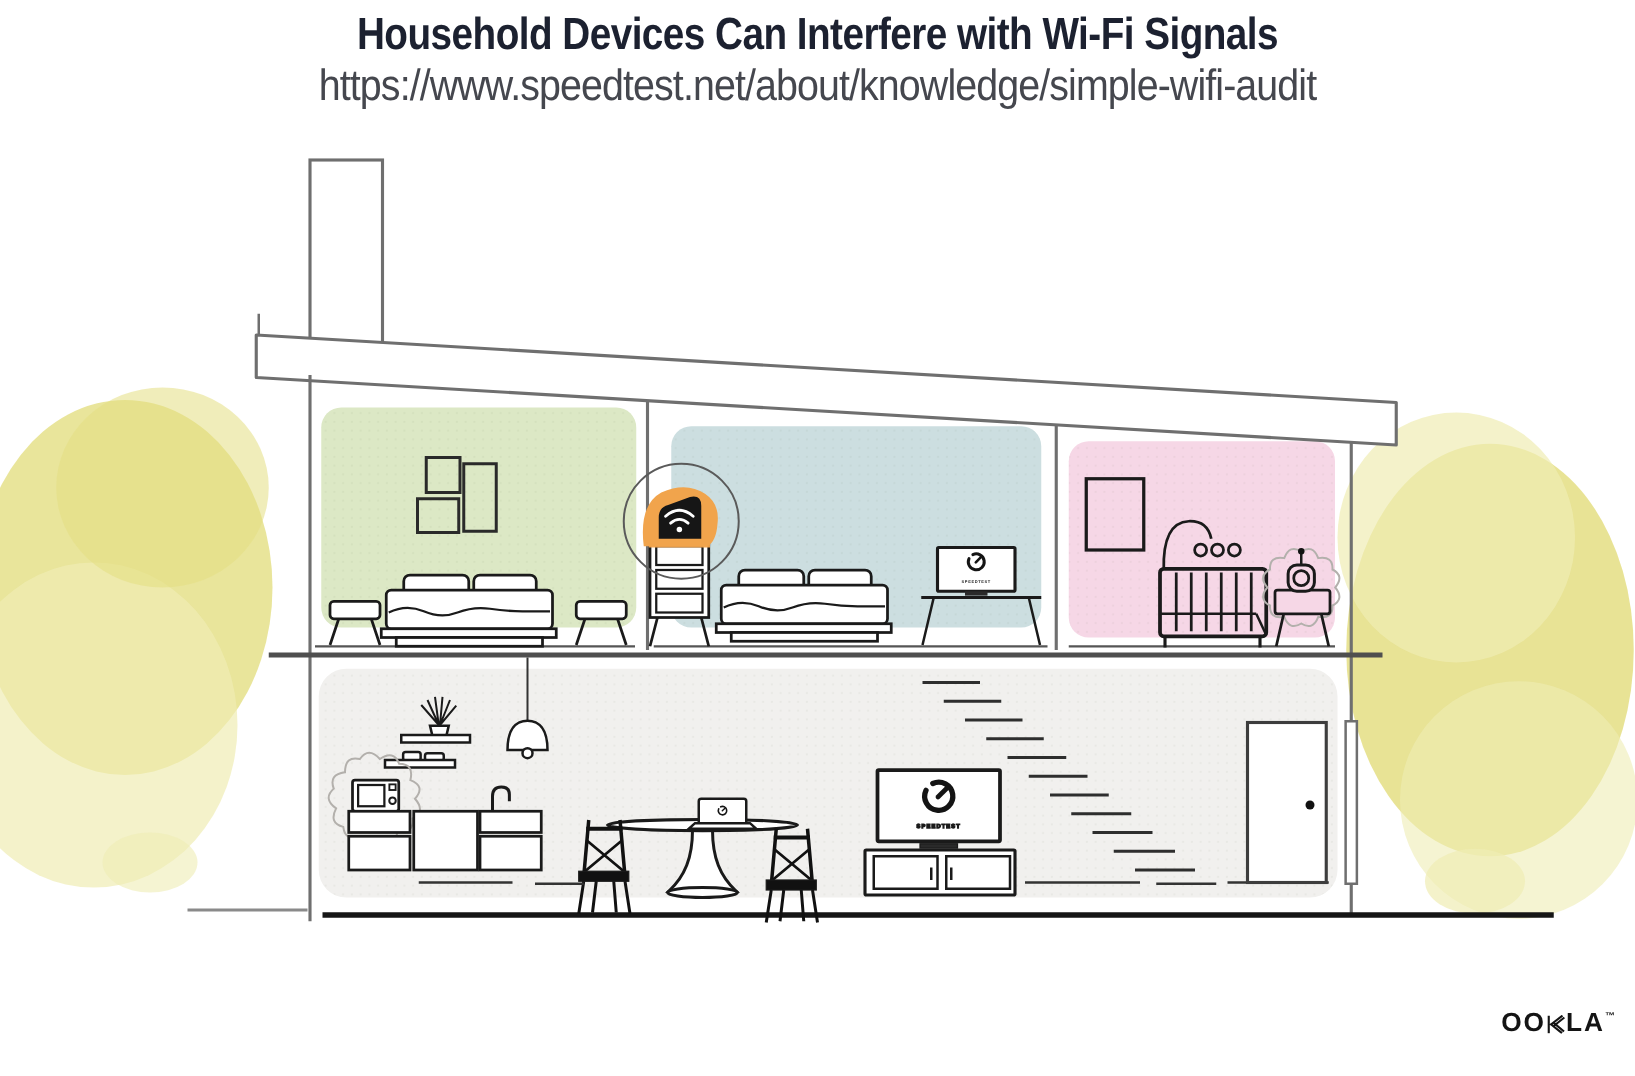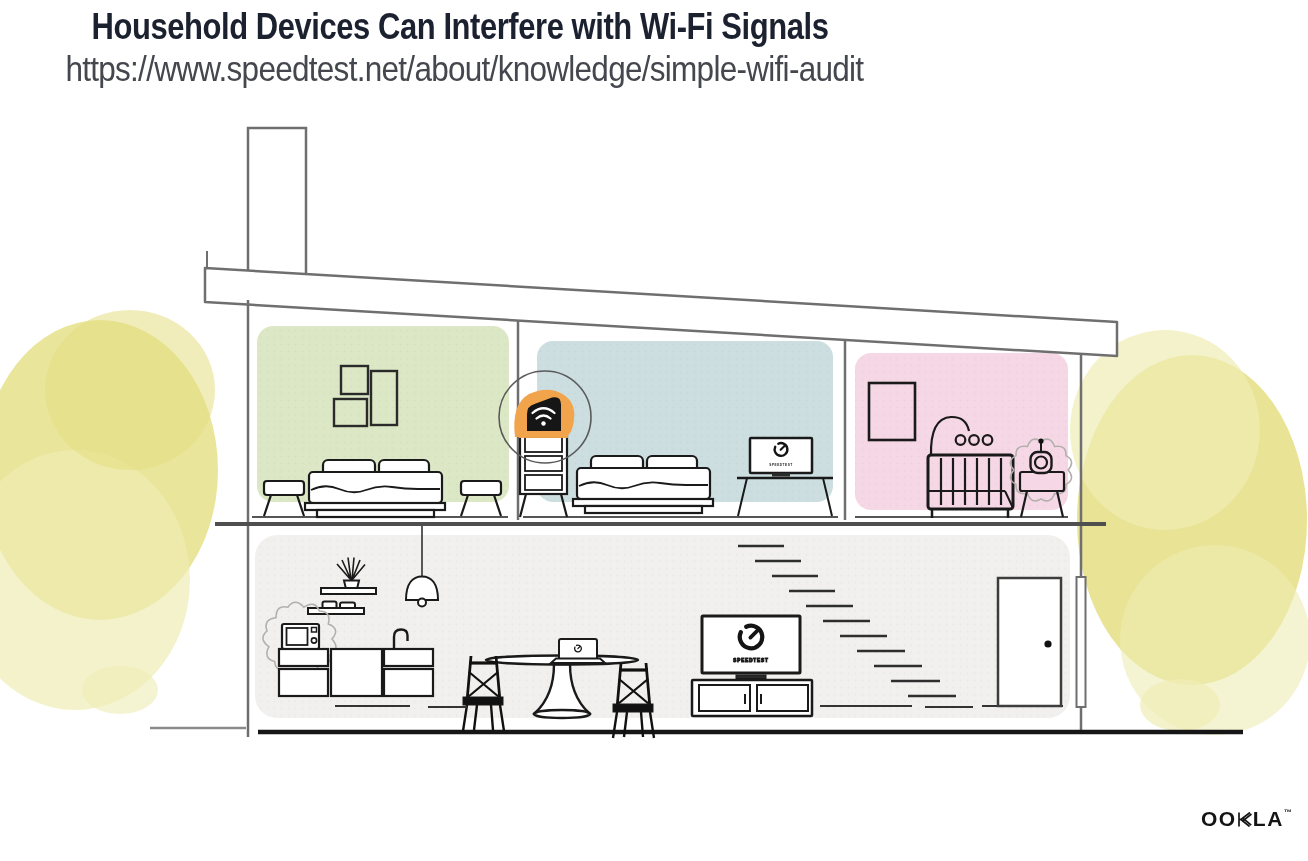--- a/index.html
+++ b/index.html
@@ -1,18 +1,18 @@
 <!DOCTYPE html>
 <html style="--title: #1c2130; --url-text: #45474e; --room-green: #dce8c5; --room-blue: #ccdee0; --room-pink: #f6d7e6; --floor-gray: #f1f0ee; --router-orange: #f1a44c; --foliage: #e4de82; --foliage-light: #efecb4; --line-gray: #6f6f6f; --ink: #141414; --burst: #b3b0ac;"><head>
 <meta charset="utf-8">
 <style>
   html,body{margin:0;padding:0;background:#fff;}
   .canvas{position:relative;width:1308px;height:861px;background:#ffffff;overflow:hidden;
           font-family:"Liberation Sans",sans-serif;}
-  .header{position:absolute;top:6px;left:0;width:100%;text-align:left;}
+  .header{position:absolute;top:6px;left:0;width:100%;text-align:center;}
   .title{font-size:36px;font-weight:700;color:var(--title,#1c2130);letter-spacing:-0.5px;
          transform:scaleX(.86);transform-origin:center;white-space:nowrap;line-height:1.15;}
   .url{font-size:35px;font-weight:400;color:var(--url-text,#45474e);letter-spacing:-0.8px;
        transform:scaleX(.9);transform-origin:center;white-space:nowrap;line-height:1.2;margin-top:1px;}
   .house-svg{position:absolute;left:0;top:0;}
   svg text{font-family:"Liberation Sans",sans-serif;font-weight:700;fill:#222;}
   .st-logo{position:absolute;left:24px;bottom:27px;display:flex;align-items:center;gap:9px;}
   .st-word{font-size:25px;font-weight:700;letter-spacing:.4px;color:var(--ink,#141414);}
   .st-reg{font-size:9px;vertical-align:top;position:relative;top:-9px;left:1px;font-weight:700;color:var(--ink,#141414);}
   .ookla{position:absolute;right:16px;bottom:30px;display:flex;align-items:center;

